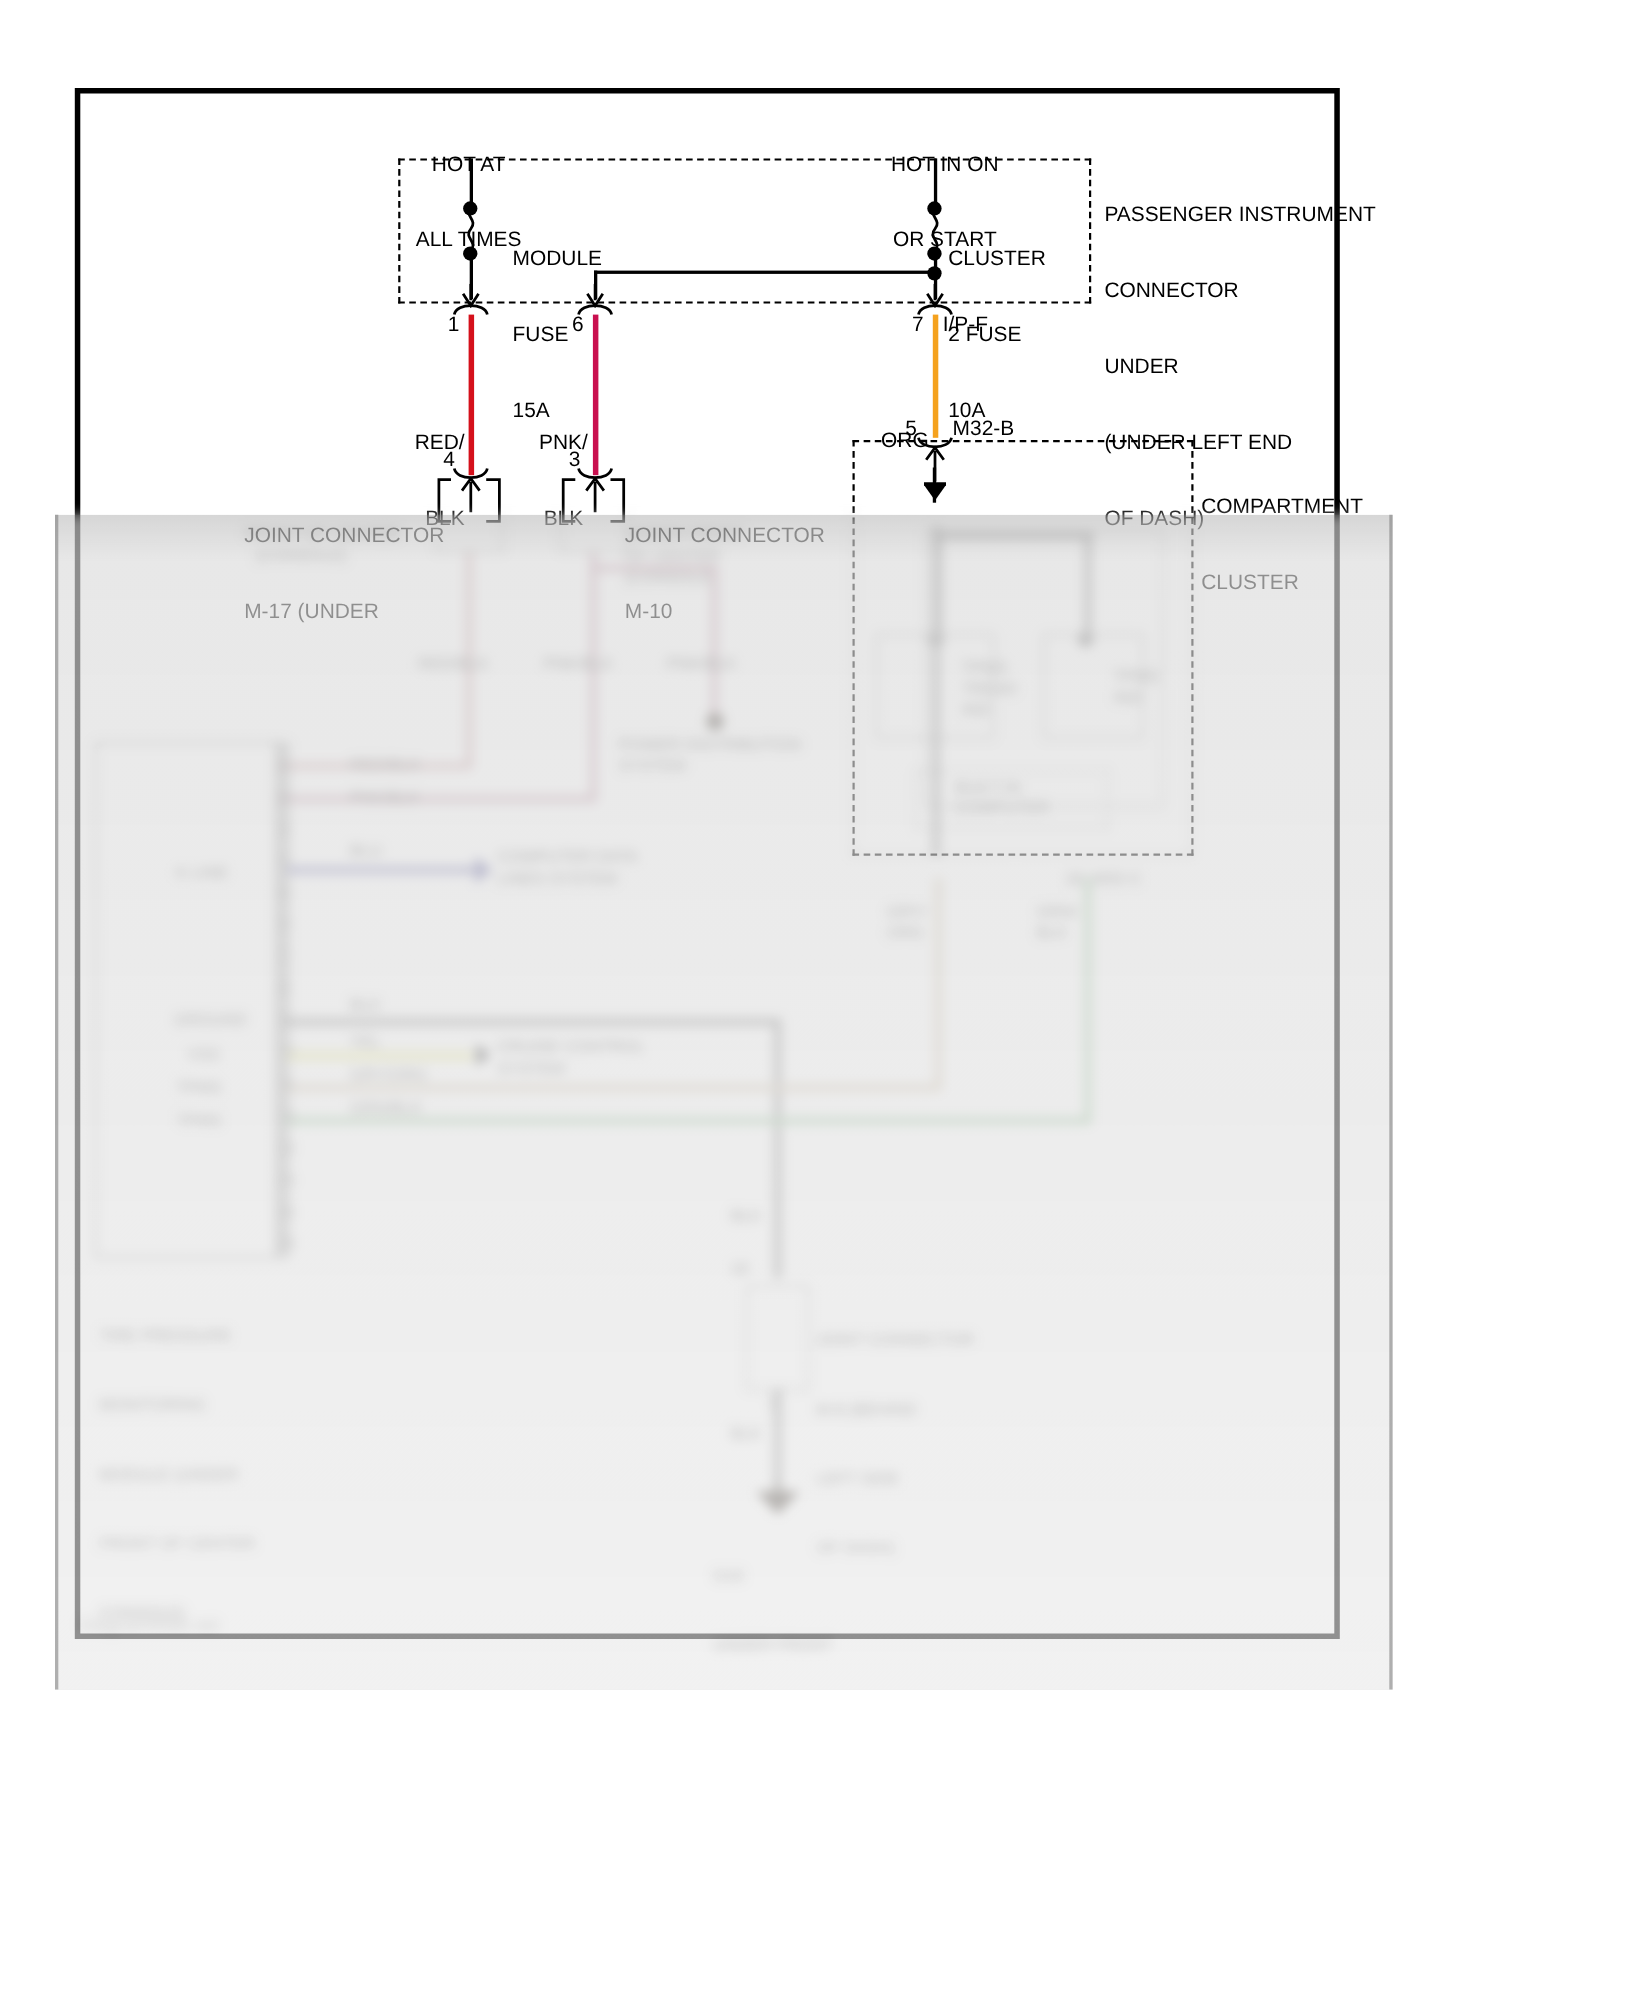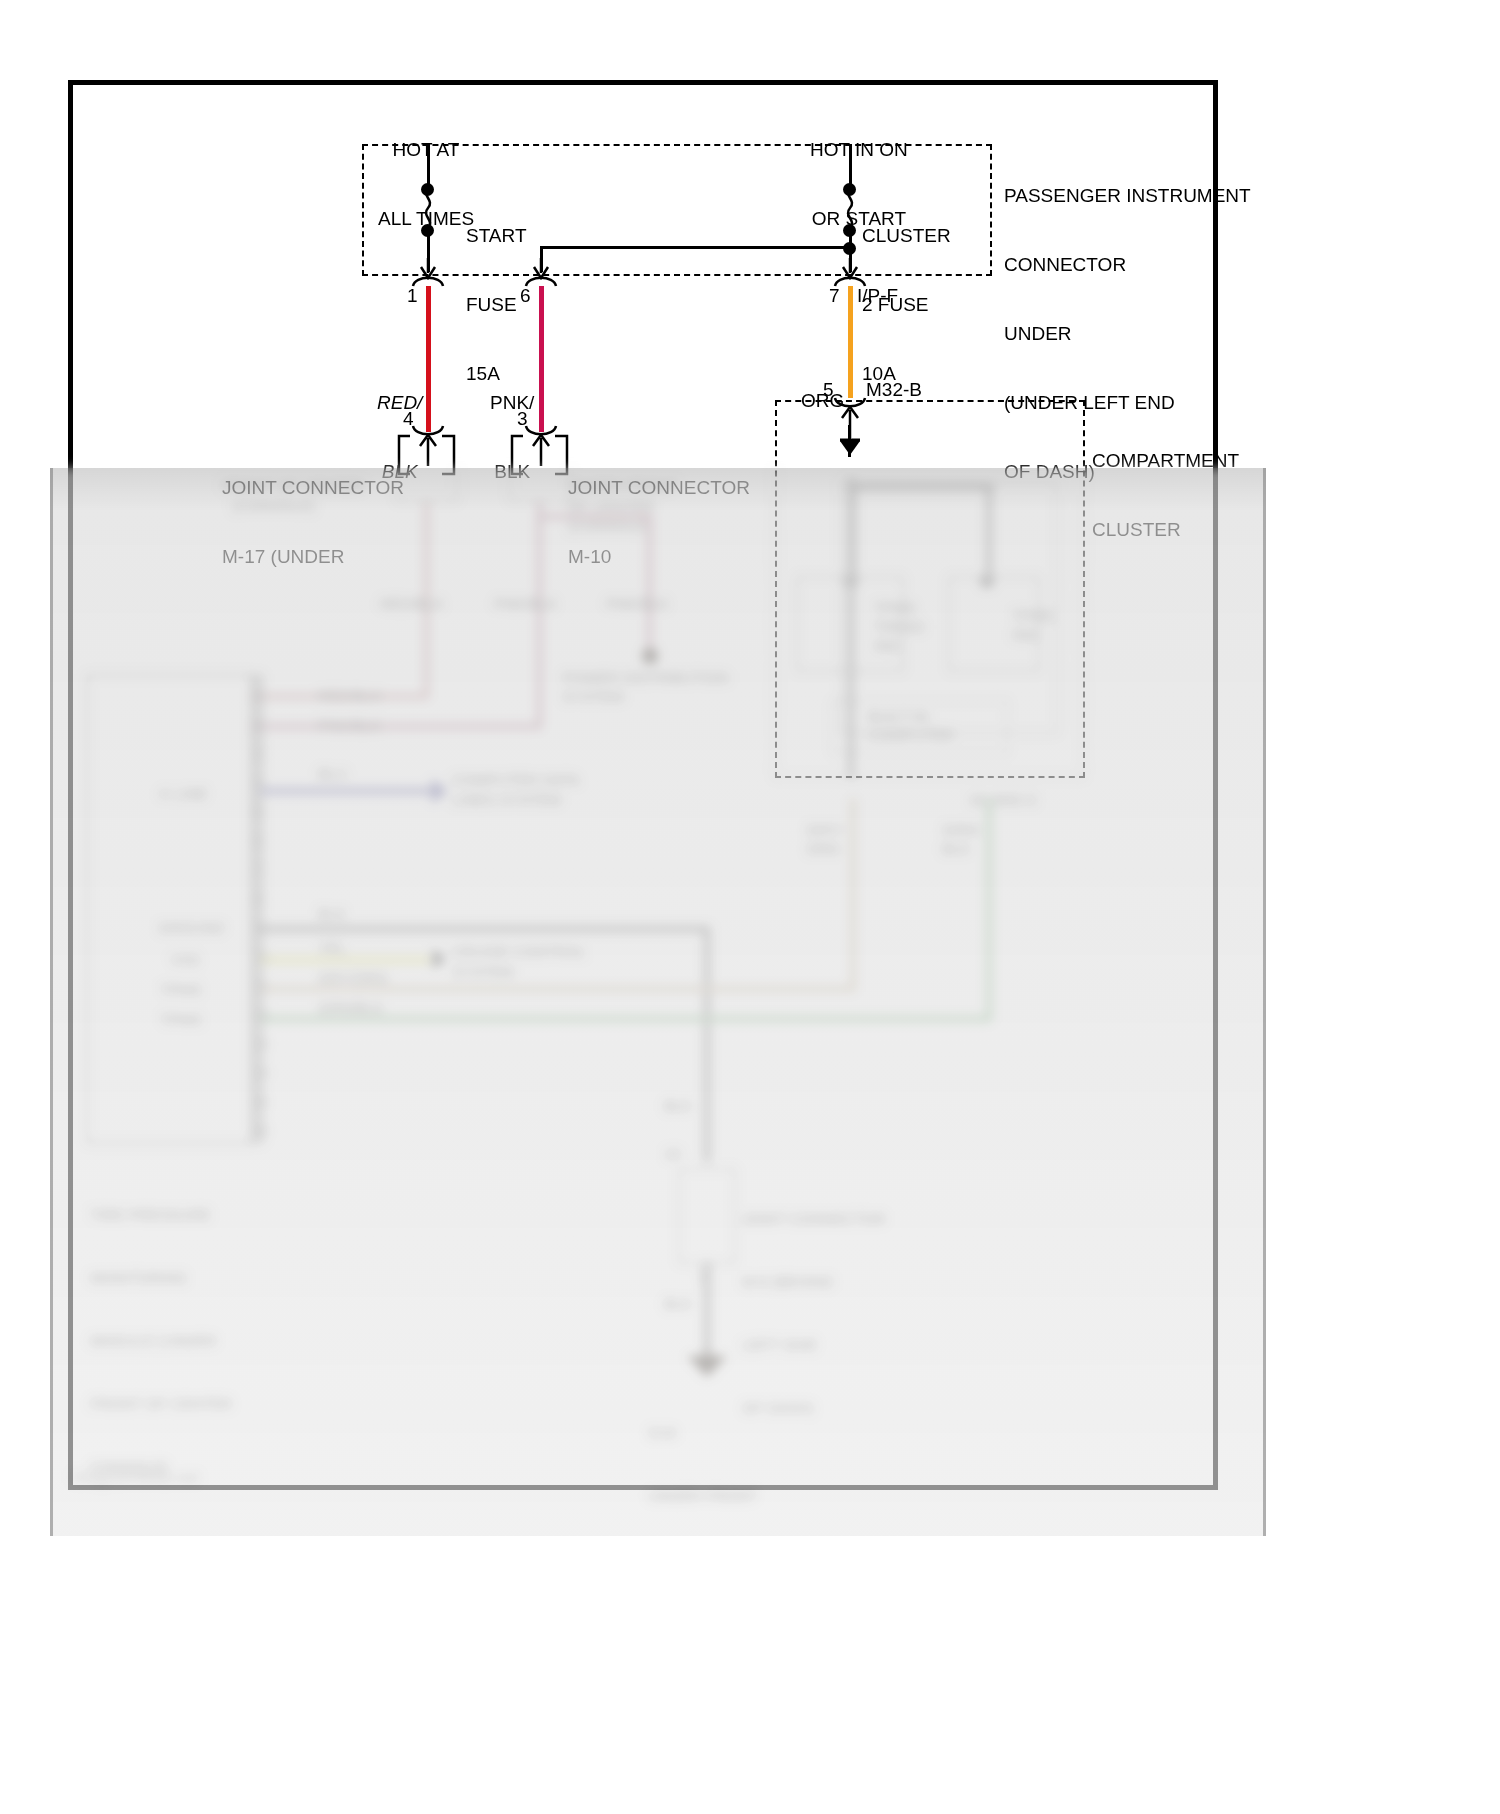--- a/index.html
+++ b/index.html
@@ -101,21 +101,21 @@
 
 <div class="wire w-blk" style="left:427px;top:144px;width:2.5px;height:46px;"></div>
 <div class="wire w-blk" style="left:849px;top:144px;width:2.5px;height:46px;"></div>
 
 <div class="dot" style="left:421px;top:183px;"></div>
 <div class="dot" style="left:421px;top:224px;"></div>
 <svg class="fuse-sq" style="left:419px;top:186px;" width="18" height="44" viewBox="0 0 18 44">
   <path d="M9 2 C 2 10, 16 14, 9 22 C 2 30, 16 34, 9 42" stroke="#000" stroke-width="2.5" fill="none"></path>
 </svg>
 <div class="abs txt" style="left:466px;top:178px;">
-  <div>START</div>
+  <div>MODULE</div>
   <div>FUSE</div>
   <div>15A</div>
 </div>
 
 <div class="dot" style="left:843px;top:183px;"></div>
 <div class="dot" style="left:843px;top:224px;"></div>
 <svg class="fuse-sq" style="left:841px;top:186px;" width="18" height="44" viewBox="0 0 18 44">
   <path d="M9 2 C 2 10, 16 14, 9 22 C 2 30, 16 34, 9 42" stroke="#000" stroke-width="2.5" fill="none"></path>
 </svg>
 <div class="abs txt" style="left:862px;top:178px;">
@@ -151,21 +151,21 @@
 <svg class="cup" style="left:833px;top:272px;" width="34" height="16" viewBox="0 0 34 16">
   <path d="M2 14 C 4 3, 30 3, 32 14" stroke="#000" stroke-width="2.5" fill="none"></path>
 </svg>
 
 <div class="abs num" style="left:407px;top:285px;">1</div>
 <div class="abs num" style="left:520px;top:285px;">6</div>
 <div class="abs num" style="left:829px;top:285px;">7</div>
 <div class="abs num" style="left:857px;top:285px;">I/P-F</div>
 
 <div class="wire w-red" style="left:426px;top:286px;width:4.5px;height:146px;"></div>
-<div class="abs txt" style="left:377px;top:345px;text-align:center;font-style:italic;">
+<div class="abs txt" style="left:377px;top:345px;text-align:right;">
   <div>RED/</div>
   <div>BLK</div>
 </div>
 
 <div class="wire w-pnk" style="left:539px;top:286px;width:4.5px;height:146px;"></div>
 <div class="abs txt" style="left:490px;top:345px;text-align:center;">
   <div>PNK/</div>
   <div>BLK</div>
 </div>
 

